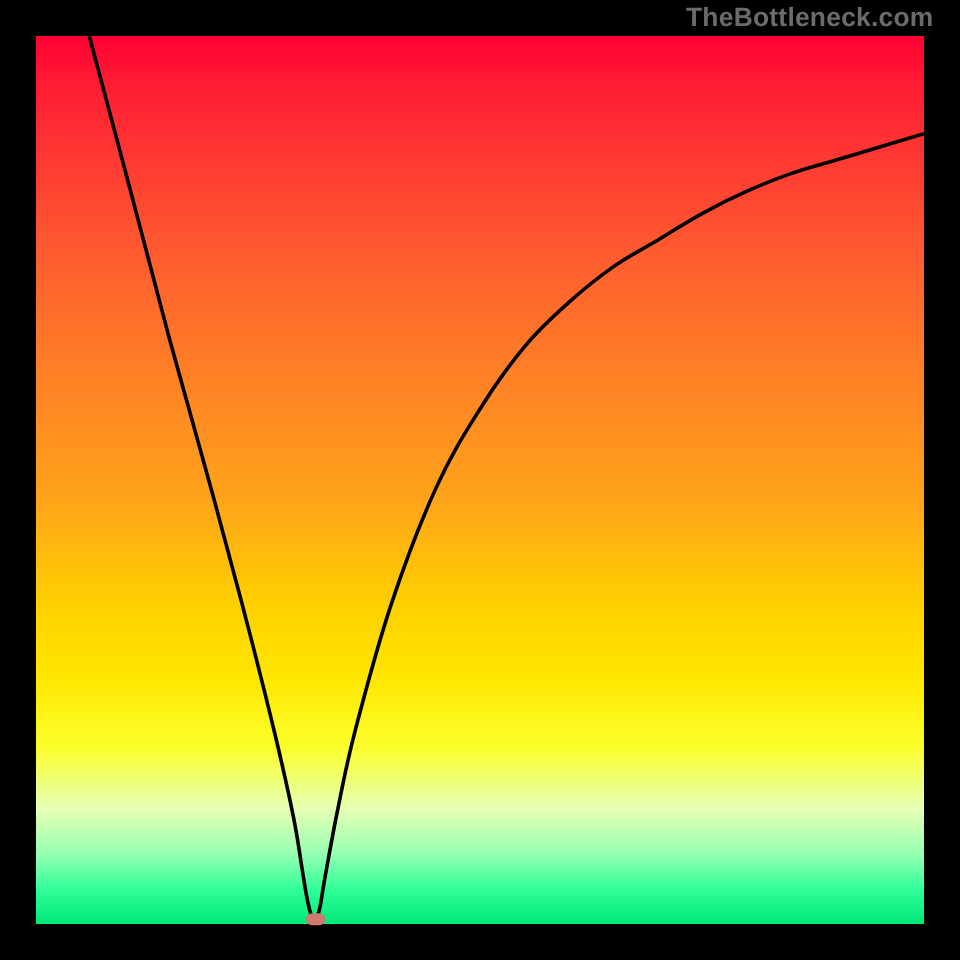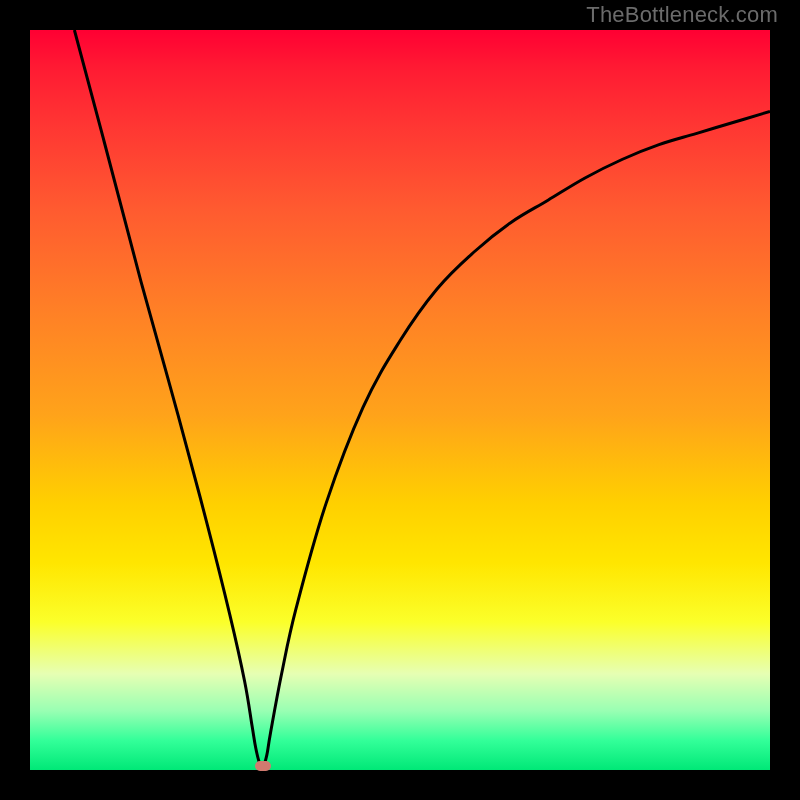--- a/index.html
+++ b/index.html
@@ -42,21 +42,21 @@
       #33ff99 96%,
       #00e877 100%
     );
   }
   .watermark {
     position: absolute;
     top: 2px;
     right: 22px;
     color: #6b6b6b;
     font-size: 22px;
-    font-weight: 400;
+    font-weight: 700;
     letter-spacing: 0.2px;
     pointer-events: none;
   }
   svg.curve {
     position: absolute;
     top: 0;
     left: 0;
   }
   .minpoint {
     position: absolute;

